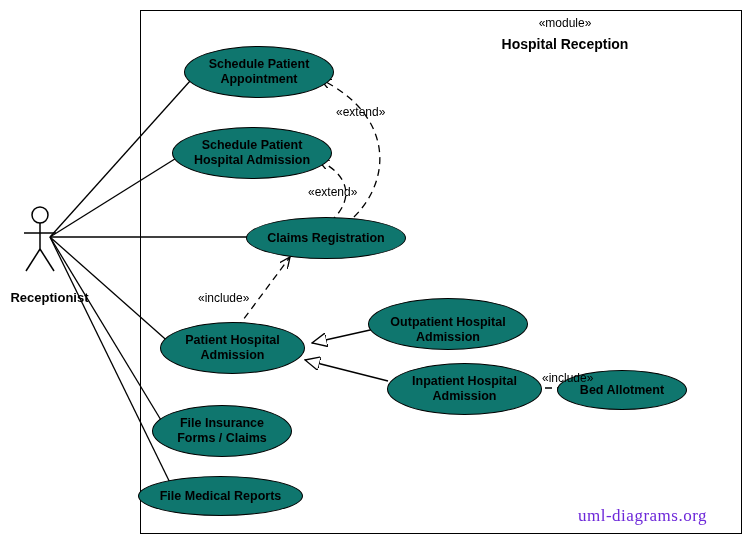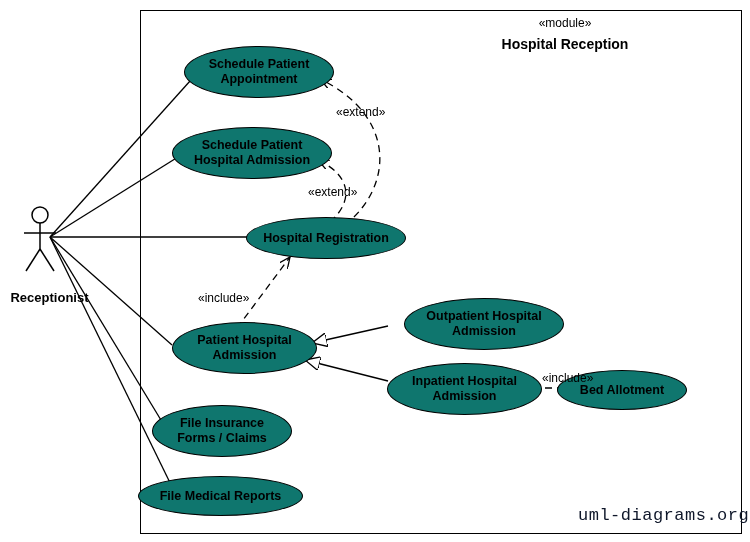--- a/index.html
+++ b/index.html
@@ -64,23 +64,23 @@
     padding: 4px 8px;
   }
   .rel-label {
     position: absolute;
     font-size: 12px;
     background: transparent;
     white-space: nowrap;
   }
   .watermark {
     position: absolute;
-    font-family: Liberation Mono, monospace;
+    font-family: Liberation Serif, serif;
     font-size: 17px;
-    color: #0f172a;
+    color: #6d28d9;
     letter-spacing: 0.5px;
   }
   svg.lines {
     position: absolute;
     left: 0;
     top: 0;
     width: 750px;
     height: 542px;
     pointer-events: none;
   }
@@ -140,28 +140,28 @@
 
   <div class="usecase" style="left:184px; top:46px; width:150px; height:52px;">
     <span>Schedule Patient<br>Appointment</span>
   </div>
 
   <div class="usecase" style="left:172px; top:127px; width:160px; height:52px;">
     <span>Schedule Patient<br>Hospital Admission</span>
   </div>
 
   <div class="usecase" style="left:246px; top:217px; width:160px; height:42px;">
-    <span>Hospital Registration</span>
+    <span>Claims Registration</span>
   </div>
 
-  <div class="usecase" style="left:172px; top:322px; width:145px; height:52px;">
+  <div class="usecase" style="left:160px; top:322px; width:145px; height:52px;">
     <span>Patient Hospital<br>Admission</span>
   </div>
 
-  <div class="usecase" style="left:404px; top:298px; width:160px; height:52px;">
+  <div class="usecase" style="left:368px; top:298px; width:160px; height:52px;align-items:flex-end;">
     <span>Outpatient Hospital<br>Admission</span>
   </div>
 
   <div class="usecase" style="left:387px; top:363px; width:155px; height:52px;">
     <span>Inpatient Hospital<br>Admission</span>
   </div>
 
   <div class="usecase" style="left:557px; top:370px; width:130px; height:40px;">
     <span>Bed Allotment</span>
   </div>

